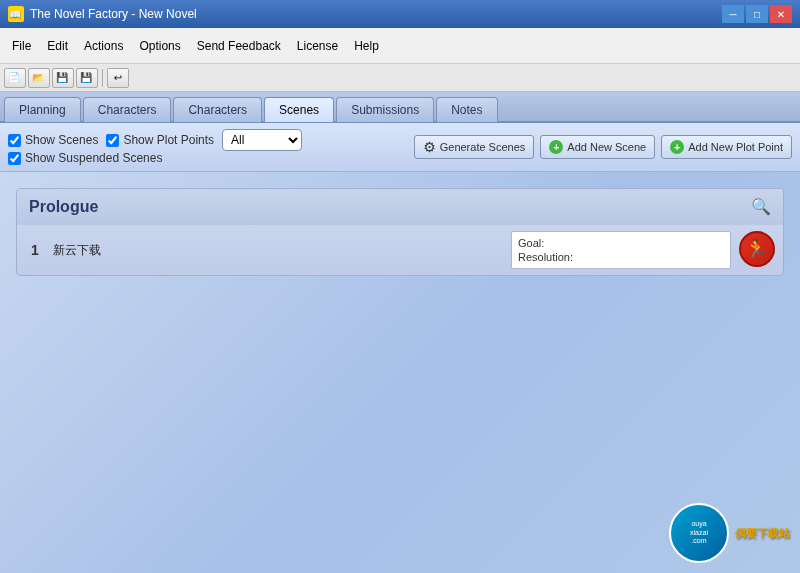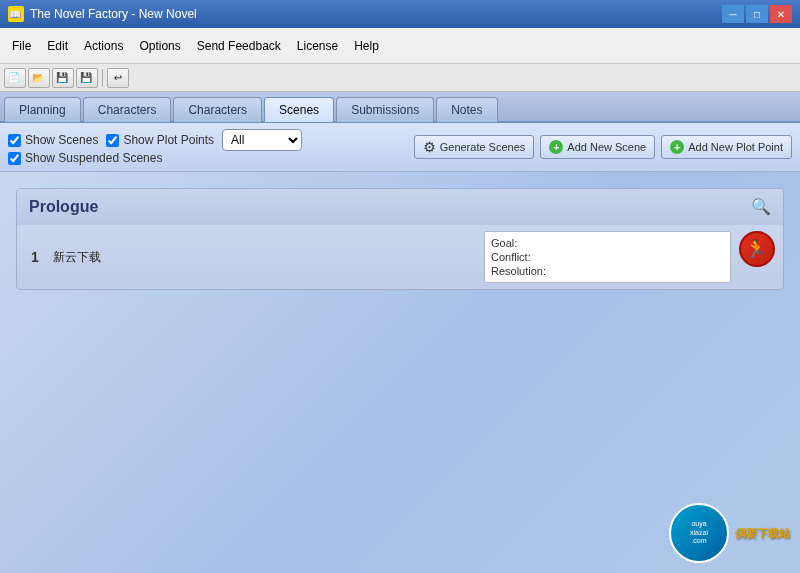--- a/index.html
+++ b/index.html
@@ -257,21 +257,21 @@
       justify-content: center;
     }
     .scene-name {
       flex: 1;
       font-size: 12px;
       color: #222;
       display: flex;
       align-items: center;
     }
     .scene-details {
-      width: 247px;
+      width: 220px;
       background: white;
       border: 1px solid #b0b8d0;
       padding: 4px 6px;
       font-size: 11px;
       color: #333;
       border-radius: 2px;
     }
     .scene-details div {
       padding: 1px 0;
     }
@@ -407,24 +407,20 @@
     </div>
     <div class="scene-row">
       <div class="scene-number">1</div>
       <div class="scene-name">新云下载</div>
       <div class="scene-details">
         <div>
           <span>Goal:</span>
           <span></span>
         </div>
         <div>
-          <span>Conflict:</span>
-          <span></span>
-        </div>
-        <div>
           <span>Resolution:</span>
           <span></span>
         </div>
       </div>
       <div class="scene-char-icon">
         <span>🏃</span>
       </div>
     </div>
   </div>
 </div>

